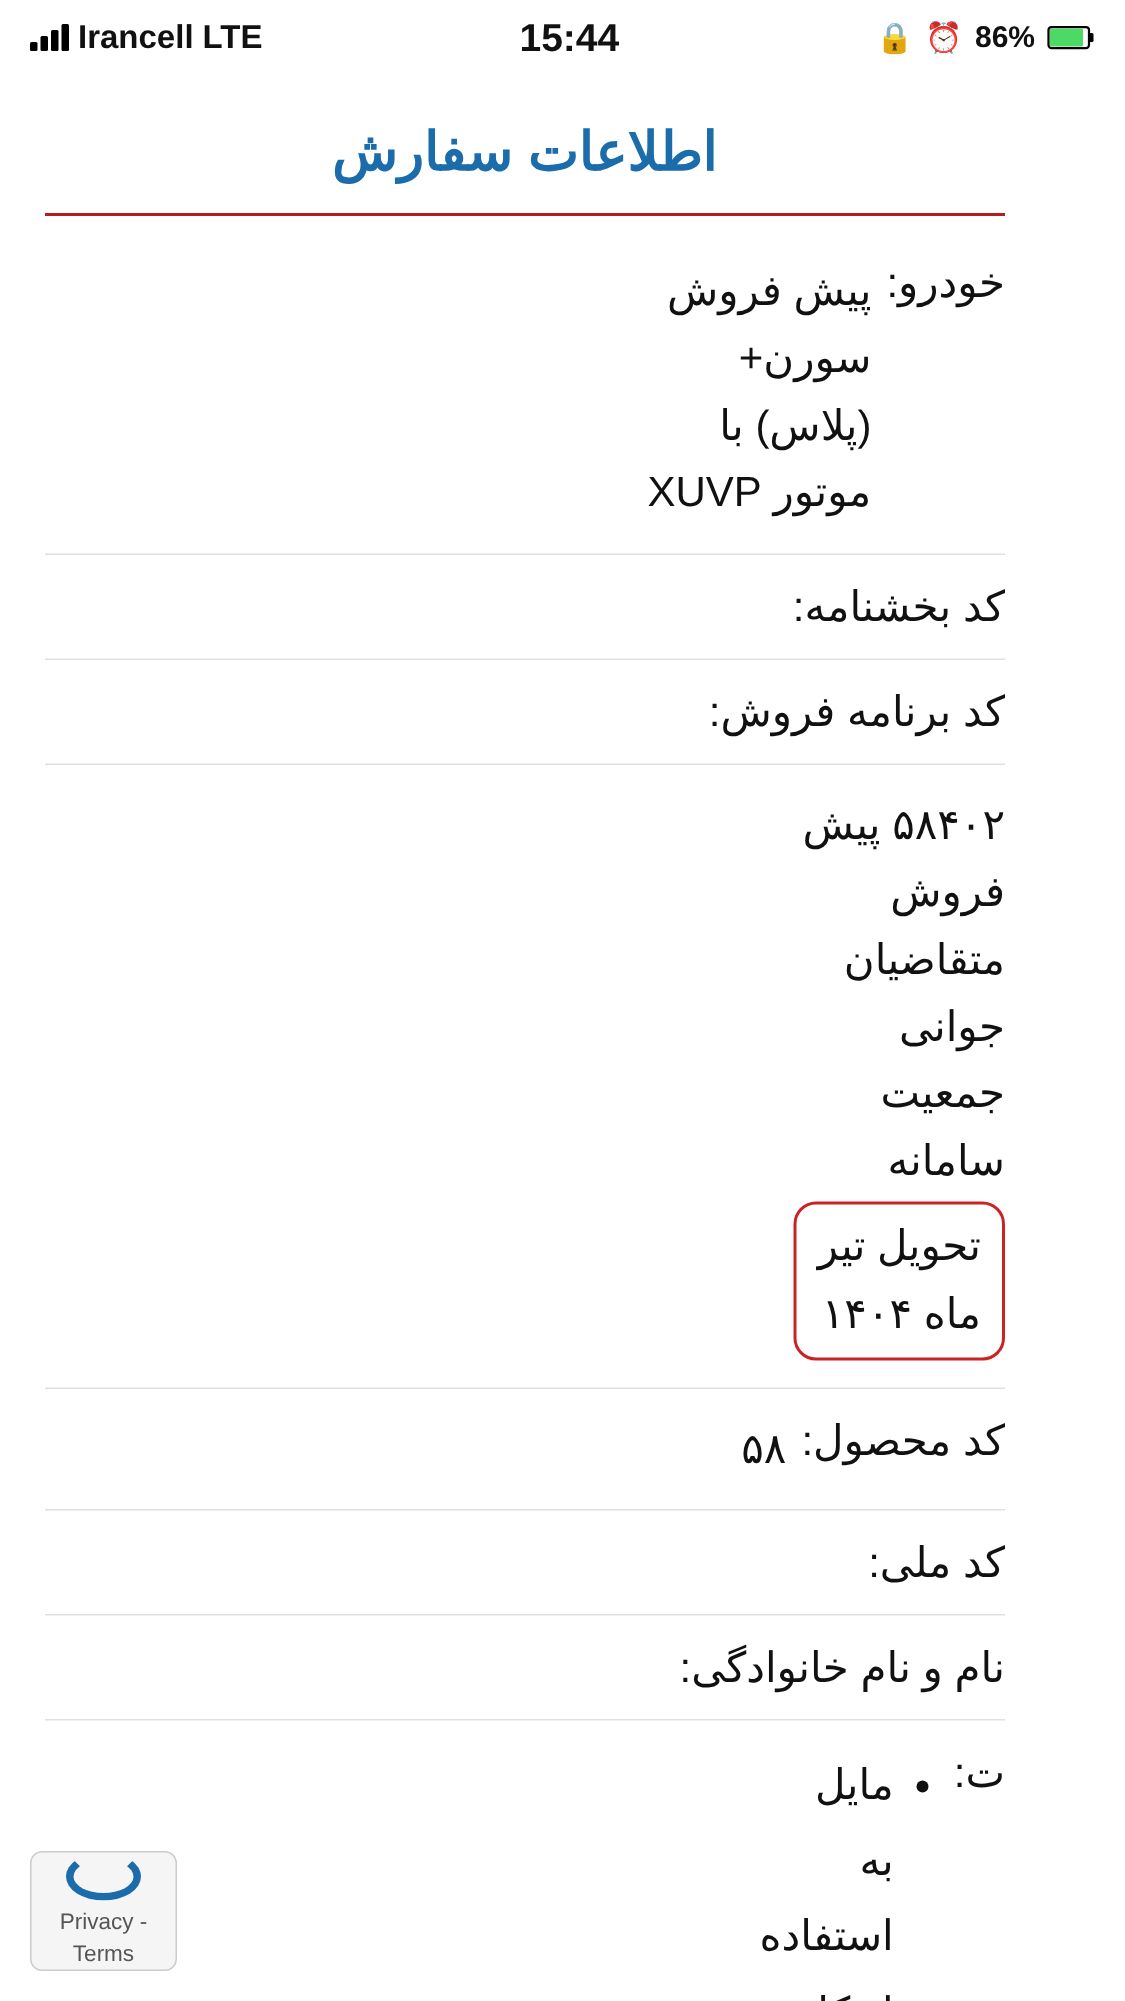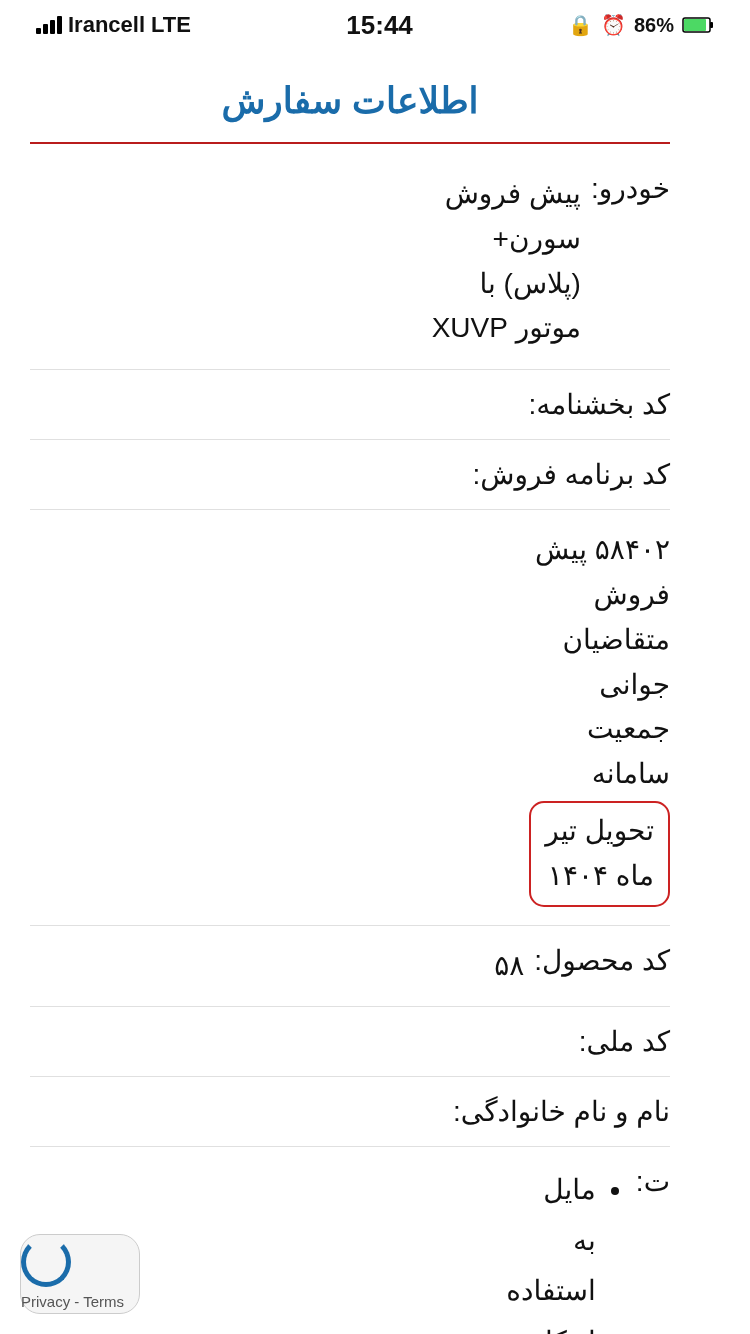--- a/index.html
+++ b/index.html
@@ -13,21 +13,21 @@
       direction: rtl;
       font-size: 28px;
       color: #111;
     }
 
     
     .status-bar {
       display: flex;
       justify-content: space-between;
       align-items: center;
-      padding: 8px 36px;
+      padding: 8px 20px;
       background: #fff;
       height: 50px;
       font-size: 22px;
       font-weight: bold;
       direction: ltr;
       text-align: center;
     }
 
     .status-left {
       display: flex;
@@ -110,28 +110,28 @@
       padding: 6px 14px;
       display: inline-block;
       margin-top: 4px;
     }
 
     
     .recaptcha-badge {
       position: fixed;
       bottom: 20px;
       left: 20px;
-      width: 120px;
+      width: 98px;
       height: 80px;
       background: #f5f5f5;
       border: 1px solid #ccc;
-      border-radius: 20px;
+      border-radius: 8px;
       display: flex;
       flex-direction: column;
-      align-items: flex-end;
+      align-items: center;
       justify-content: center;
       z-index: 100;
     }
 
     .recaptcha-circle {
       width: 50px;
       height: 50px;
       border: 5px solid #1a6caa;
       border-top-color: transparent;
       border-radius: 50%;

